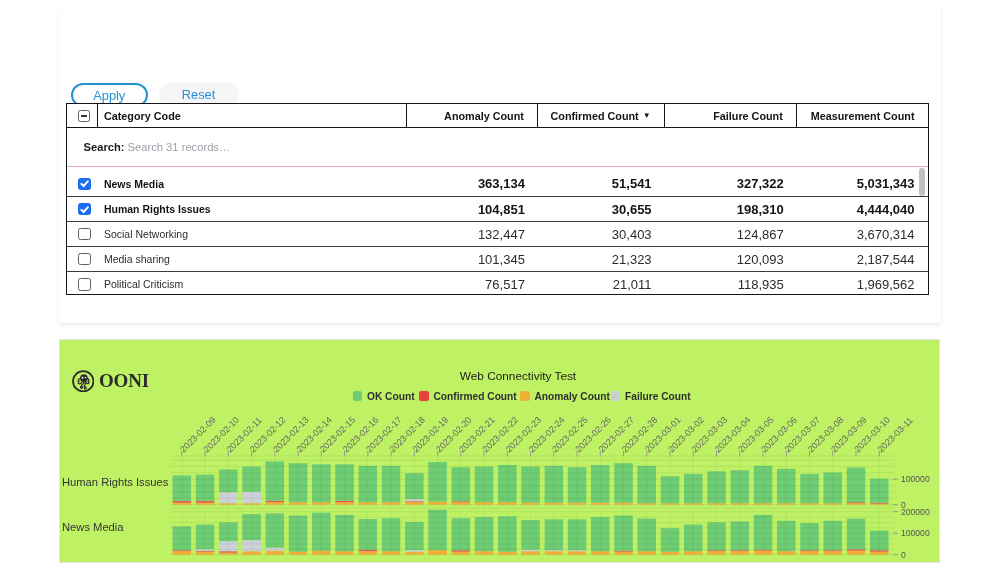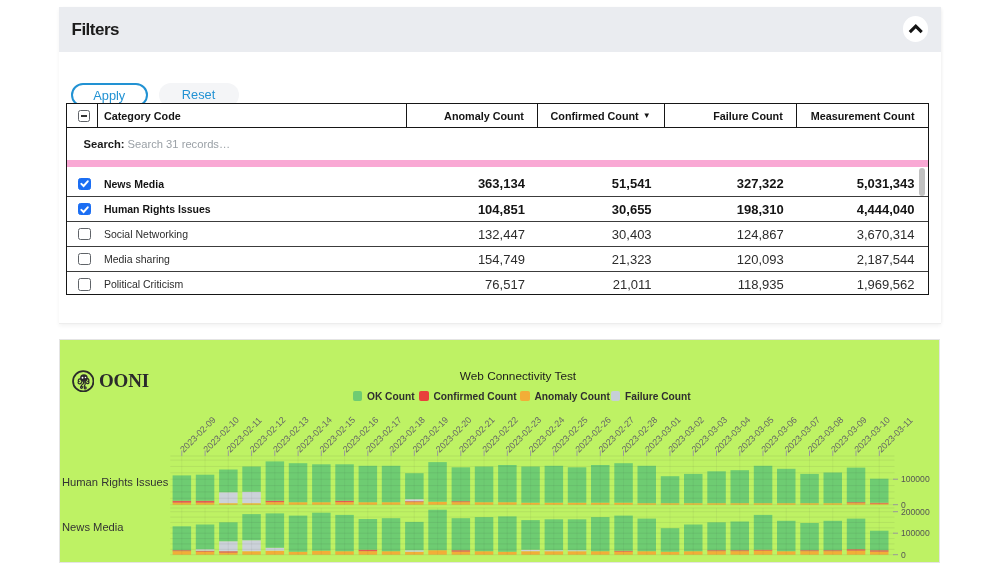--- a/index.html
+++ b/index.html
@@ -11,21 +11,21 @@
 .apply { width:77.5px; border:2px solid #2292d3; line-height:21px; }
 .reset { width:80px; background:#f4f5f7; line-height:24.8px; margin-left:10.5px; }
 .tablewrap { position:absolute; left:7.5px; top:96.8px; width:862.5px; height:192px; border:1.5px solid #161616; overflow:hidden; background:#fff; }
 .thead { display:flex; height:24.2px; border-bottom:1px solid #161616; font-weight:bold; font-size:10.8px; color:#141414; }
 .thead>div { border-right:1px solid #161616; display:flex; align-items:center; }
 .thead>div:last-child { border-right:none; }
 .th0 { width:31px; justify-content:center; padding-left:4px; }
 .th1 { width:310px; padding-left:6px; }
 .thn { justify-content:flex-end; padding-right:13px; }
 .w2 { width:131px; } .w3 { width:127px; } .w4 { width:132.5px; } .w5 { width:131px; }
-.search { height:38.9px; border-bottom:7px solid #f9a8d4; display:flex; align-items:center; padding-left:16.5px; font-size:11.2px; }
+.search { height:38.9px; border-bottom:1px solid #f9a8d4; display:flex; align-items:center; padding-left:16.5px; font-size:11.2px; }
 .search b { color:#1a1a1a; }
 .search span { color:#9aa0a6; margin-left:3px; }
 .tbody { padding-top:4.5px; }
 .tr { display:flex; height:25.1px; border-bottom:1px solid #3c3c3c; align-items:center; font-size:10.5px; color:#2c2c2c; }
 .tr.sel { font-weight:bold; color:#141414; }
 .c0 { width:31px; display:flex; justify-content:center; padding-left:4px; }
 .c1 { width:310px; padding-left:6px; }
 .cn { width:131px; text-align:right; padding-right:13px; font-size:13px; }
 .c2w { width:127px; } .c3w { width:132.5px; } .c4w { width:131px; }
 .cb { width:12.5px; height:12.5px; border:1.5px solid #5f6368; border-radius:2.5px; background:#fff; display:inline-flex; align-items:center; justify-content:center; }
@@ -33,26 +33,20 @@
 .sbar { position:absolute; right:2.5px; top:64px; width:6px; height:28px; border-radius:3px; background:#c1c1c1; }
 .card2 { position:absolute; left:59px; top:339px; width:881px; height:224px; background:#bef264; border:1px solid #e4e4e4; }
 .title { position:absolute; left:0; top:29px; width:916px; text-align:center; font-size:11.8px; font-weight:normal; color:#1c1c1c; }
 .legend { position:absolute; top:50.2px; font-size:10.2px; font-weight:bold; color:#2f2f2f; white-space:nowrap; }
 .legend .sq { display:inline-block; width:9.5px; height:9.5px; border-radius:2px; margin-right:5px; position:relative; top:1px; }
 .ooni { position:absolute; left:39px; top:31px; font-family:"Liberation Serif",serif; font-weight:bold; font-size:19px; line-height:1; color:#2b2b2b; letter-spacing:-0.2px; }
 .flab { position:absolute; left:2px; font-size:11.2px; color:#333; }
 </style></head>
 <body>
 <div class="card1">
-  <div class="c1head">
-    <h2>Filters</h2>
-    <div class="chevbtn"><svg width="25.5" height="25.5" viewBox="0 0 25.5 25.5">
-          <path d="M6.8 16.2 L12.75 10.2 L18.7 16.2" stroke="#141414" stroke-width="3.1" fill="none"></path>
-        </svg></div>
-  </div>
   <div class="btnrow">
     <span class="btn apply">Apply</span><span class="btn reset">Reset</span>
   </div>
   <div class="tablewrap">
     <div class="thead">
       <div class="th0">
           <span class="cb" style="position:relative">
             <span style="position:absolute;left:1.8px;top:4.4px;width:6.4px;height:1.6px;background:#333"></span>
           </span>
         </div>
@@ -103,21 +97,21 @@
           <div class="cn">132,447</div>
           <div class="cn c2w">30,403</div>
           <div class="cn c3w">124,867</div>
           <div class="cn c4w">3,670,314</div>
         </div>
         <div class="tr">
           <div class="c0">
             <span class="cb"></span>
           </div>
           <div class="c1">Media sharing</div>
-          <div class="cn">154,749</div>
+          <div class="cn">101,345</div>
           <div class="cn c2w">21,323</div>
           <div class="cn c3w">120,093</div>
           <div class="cn c4w">2,187,544</div>
         </div>
         <div class="tr">
           <div class="c0">
             <span class="cb"></span>
           </div>
           <div class="c1">Political Criticism</div>
           <div class="cn">76,517</div>

